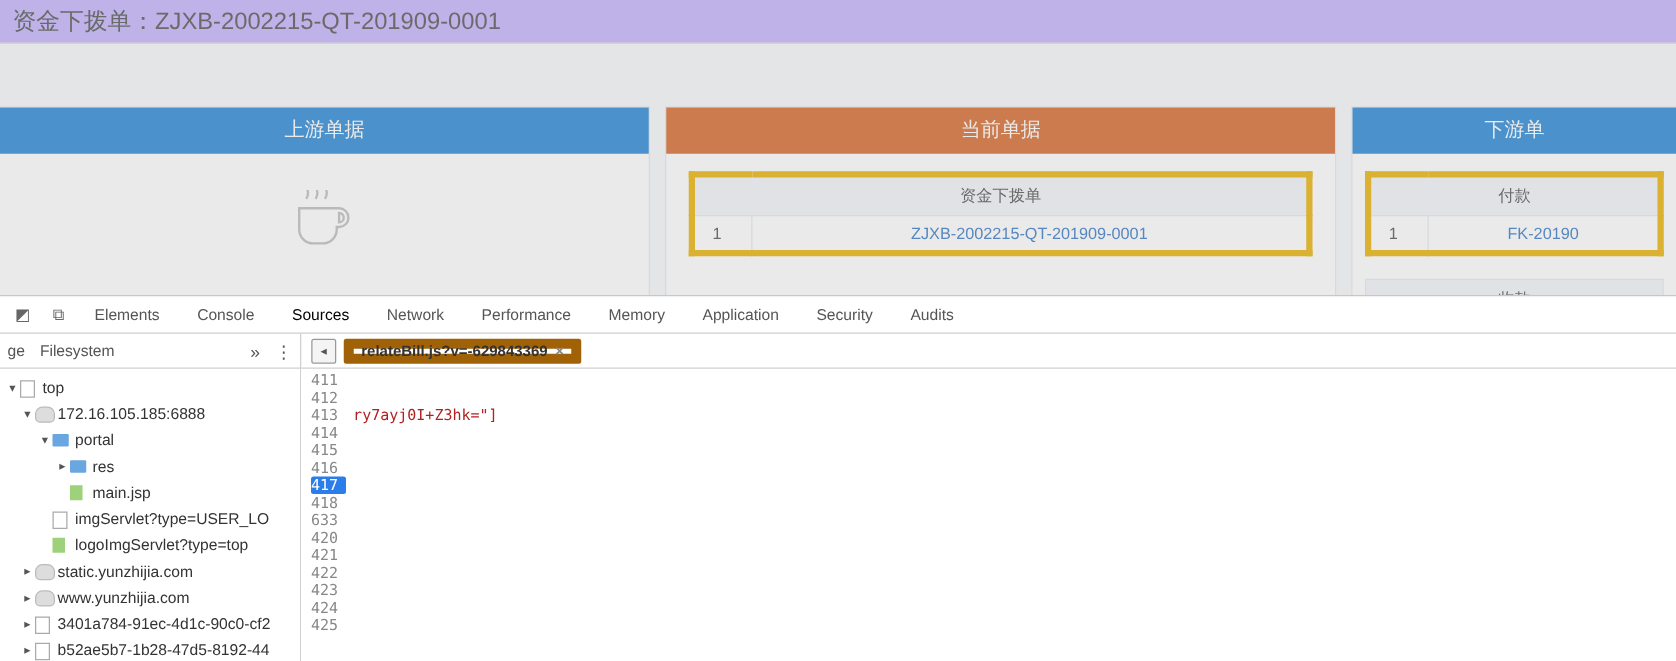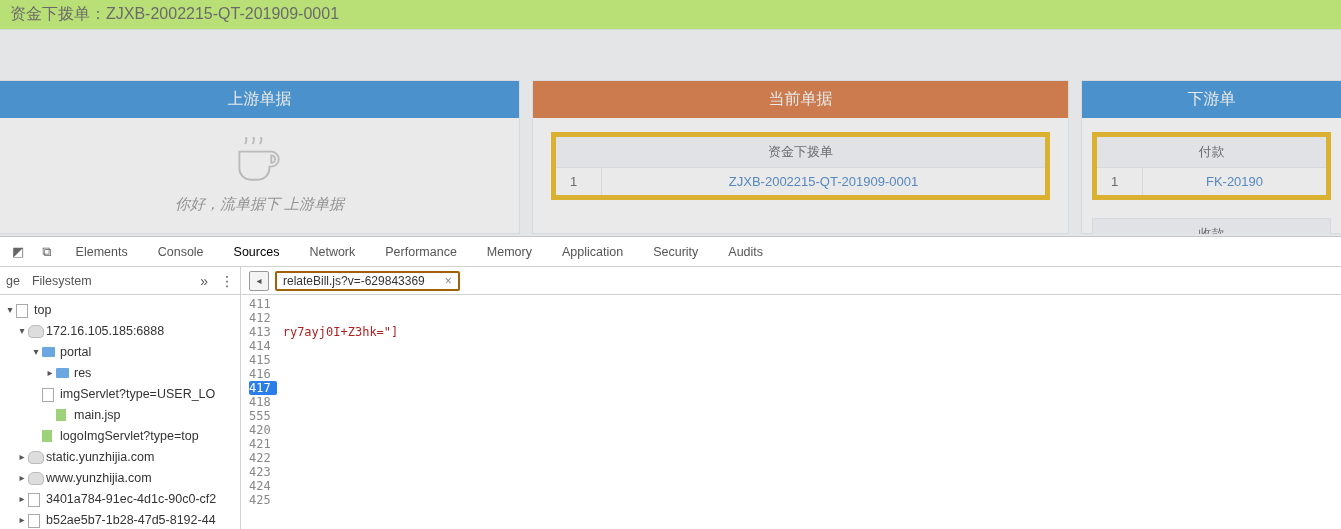--- a/index.html
+++ b/index.html
@@ -1,21 +1,21 @@
 <!DOCTYPE html>
 <html><head>
 <meta charset="utf-8">
 <style>
   * { box-sizing: border-box; margin: 0; padding: 0; }
   body { font-family: "Microsoft YaHei", Arial, sans-serif; font-size: 13px; color: #333; background: #fff; overflow: hidden; }
 
   
   .app-overlay { position: absolute; left:0; top:0; right:0; bottom:0; background: rgba(170,170,170,0.25); pointer-events: none; z-index: 2; height: 236px; }
   .app-area { height: 236px; background: #f7f9fb; position: relative; }
-  .breadcrumb { padding: 4px 10px; font-size: 16px; color: #555; background: #bef264; border-bottom: 1px solid #e3e3e3; }
+  .breadcrumb { padding: 4px 10px; font-size: 19px; color: #555; background: #c4b5fd; border-bottom: 1px solid #e3e3e3; }
   .panels { display: flex; gap: 12px; padding: 50px 0 0 0; height: 204px; overflow: hidden; }
   .panel { flex: 1; min-width: 0; background: #fff; border: 1px solid #e5e9ef; display: flex; flex-direction: column; }
   .panel-header { text-align: center; padding: 8px 0; font-size: 16px; color: #fff; }
   .ph-blue { background: #2b8ad8; }
   .ph-orange { background: #d66b2f; }
   .panel-body { flex: 1; padding: 14px 18px; display: flex; flex-direction: column; align-items: center; justify-content: flex-start; }
   .panel-body.centered { justify-content: center; color: #8a8a8a; font-size: 15px; font-style: italic; }
   .cup { width: 60px; height: 48px; margin-bottom: 10px; position: relative; }
   .cup svg { width: 100%; height: 100%; }
   .data-table { width: 100%; border: 5px solid #eab308; border-collapse: collapse; font-size: 13px; }
@@ -48,21 +48,21 @@
   .indent-2 { padding-left: 30px; }
   .indent-3 { padding-left: 44px; }
   .ic-cloud::before { content:""; display:inline-block; width:14px; height:11px; background:#ddd; border:1px solid #bbb; border-radius: 6px 6px 4px 4px; position:relative; top:1px; }
   .ic-folder::before { content:""; display:inline-block; width:13px; height:10px; background:#6aa6e0; border-radius:1px; position:relative; top:1px; }
   .ic-page::before { content:""; display:inline-block; width:10px; height:12px; background:#fff; border:1px solid #aaa; position:relative; top:1px; }
   .ic-js::before { content:""; display:inline-block; width:10px; height:12px; background:#9ed27a; position:relative; top:1px; }
 
   .dt-main { flex:1; display:flex; flex-direction:column; min-width:0; }
   .filebar { height:28px; display:flex; align-items:center; border-bottom:1px solid #d0d0d0; padding-left:8px; }
   .filebar .nav-btn { width:20px; height:20px; border:1px solid #999; display:flex; align-items:center; justify-content:center; font-size:10px; color:#555; background:#f4f4f4; border-radius:2px; margin-right:6px; cursor:pointer;}
-  .file-tab { display:flex; align-items:center; height:20px; border:2px solid #a16207; border-radius:2px; padding:0 6px; font-size:12px; gap:20px; }
+  .file-tab { display:flex; align-items:center; height:20px; border:8px solid #a16207; border-radius:2px; padding:0 6px; font-size:12px; gap:6px;font-weight:bold; }
   .file-tab .close { color:#888; cursor:pointer; font-size:12px; }
 
   .code-area { flex:1; display:flex; font-family: Menlo, Consolas, monospace; font-size:12px; line-height:14px; overflow:auto; background:#fff; }
   .gutter { background:#fff; color:#888; text-align:right; padding: 2px 2px 16px 8px; user-select:none; }
   .gutter .ln { height:14px; padding-right:6px; }
   .gutter .ln.exec { background:#2b7de9; color:#fff; border-radius:2px; }
   .code { flex:1; padding: 2px 0 0 4px; white-space:pre; color:#222; min-width:0; }
   .code .row { height:14px; position:relative; }
   .tok-str { color:#b02222; }
 
@@ -77,21 +77,20 @@
   <div class="panels">
 
     <div class="panel" style="flex:0 0 520px; border-left:none;">
       <div class="panel-header ph-blue">上游单据</div>
       <div class="panel-body centered">
         <div class="cup">
           <svg viewBox="0 0 64 48">
               <path d="M10 14 h34 a8 8 0 0 1 0 16 h-2 v2 a12 12 0 0 1 -12 12 h-8 a12 12 0 0 1 -12 -12 z M44 18 v8 a4 4 0 0 0 0-8 z M16 6 q3 -5 0 -10 M24 6 q3 -5 0 -10 M32 6 q3 -5 0 -10" fill="none" stroke="#bfbfbf" stroke-width="2"></path>
             </svg>
         </div>
-        <div>你好，流单据下 上游单据</div>
       </div>
     </div>
 
     <div class="panel">
       <div class="panel-header ph-orange">当前单据</div>
       <div class="panel-body">
         <table class="data-table">
           <tbody>
               <tr>
                 <th colspan="2">资金下拨单</th>
@@ -164,29 +163,29 @@
           <div class="tree-row indent-2">
             <span class="tw">▾</span>
             <span class="fi ic-folder"></span>
             <span>portal</span>
           </div>
           <div class="tree-row indent-3">
             <span class="tw">▸</span>
             <span class="fi ic-folder"></span>
             <span>res</span>
           </div>
-          <div class="tree-row indent-2">
-            <span class="tw">&nbsp;</span>
-            <span class="fi ic-page"></span>
-            <span>imgServlet?type=USER_LO</span>
-          </div>
           <div class="tree-row indent-3">
             <span class="tw">&nbsp;</span>
             <span class="fi ic-js"></span>
             <span>main.jsp</span>
+          </div>
+          <div class="tree-row indent-2">
+            <span class="tw">&nbsp;</span>
+            <span class="fi ic-page"></span>
+            <span>imgServlet?type=USER_LO</span>
           </div>
           <div class="tree-row indent-2">
             <span class="tw">&nbsp;</span>
             <span class="fi ic-js"></span>
             <span>logoImgServlet?type=top</span>
           </div>
           <div class="tree-row indent-1">
             <span class="tw">▸</span>
             <span class="fi ic-cloud"></span>
             <span>static.yunzhijia.com</span>
@@ -221,21 +220,21 @@
       <div class="code-area">
         <div class="gutter" id="gutter">
             <div class="ln">411</div>
             <div class="ln">412</div>
             <div class="ln">413</div>
             <div class="ln">414</div>
             <div class="ln">415</div>
             <div class="ln">416</div>
             <div class="ln exec">417</div>
             <div class="ln">418</div>
-            <div class="ln">555</div>
+            <div class="ln">633</div>
             <div class="ln">420</div>
             <div class="ln">421</div>
             <div class="ln">422</div>
             <div class="ln">423</div>
             <div class="ln">424</div>
             <div class="ln">425</div>
           </div>
         <div class="code" id="code">
           <div class="row"><span class="tok-str">ry7ayj0I+Z3hk="]</span></div>
           <div class="row"></div>

